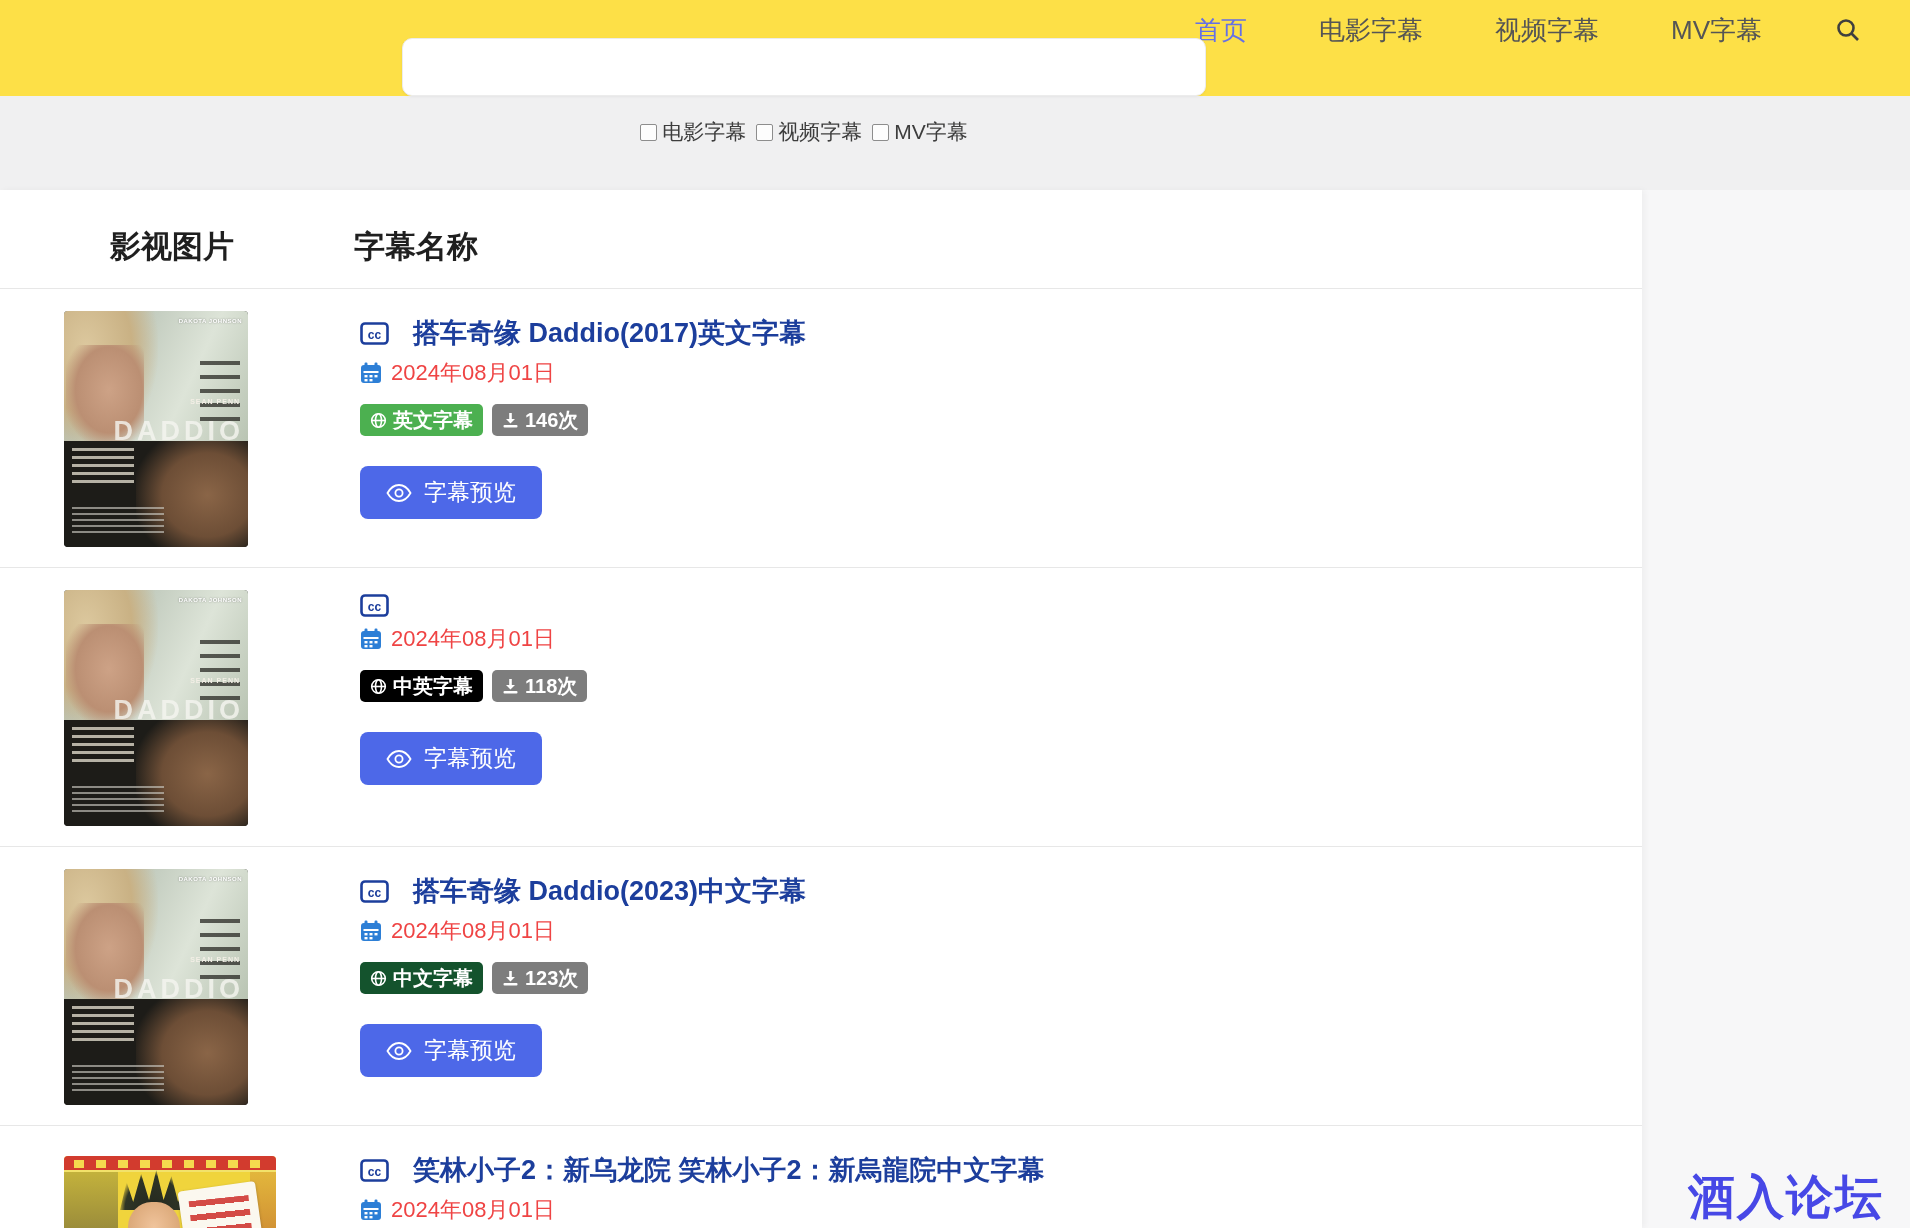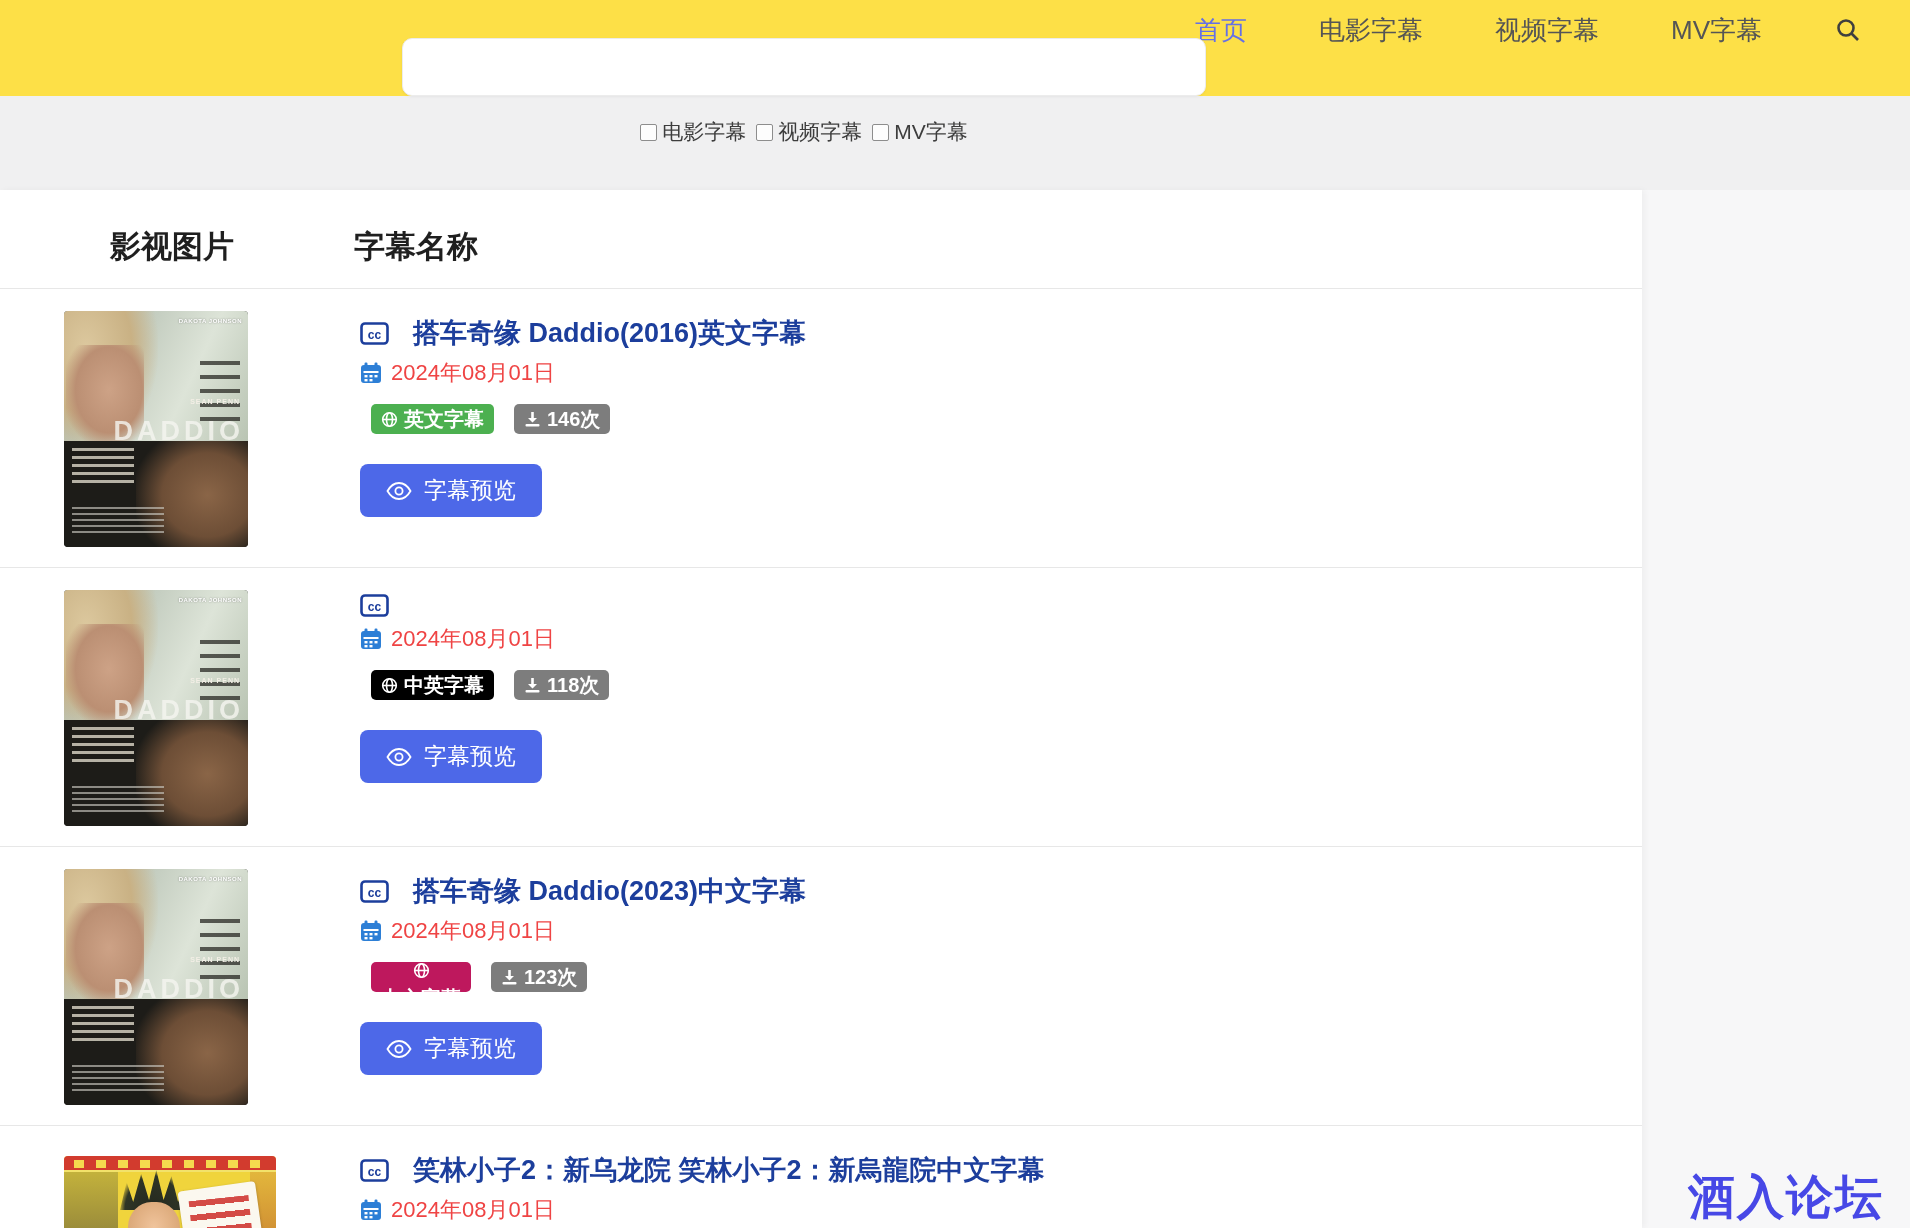--- a/index.html
+++ b/index.html
@@ -30,24 +30,24 @@
   .thead { position:relative; height:99px; border-bottom:1px solid #e7e7e7; }
   .th { position:absolute; top:36px; font-size:31px; font-weight:bold; color:#1f1f1f; }
   .th-img { left:110px; } .th-name { left:354px; }
   .row { position:relative; height:279px; border-bottom:1px solid #e7e7e7; }
   .row.partial { height:400px; border-bottom:none; }
   .details { position:absolute; left:360px; top:0; width:1100px; }
   .title { margin-top:26px; display:flex; align-items:center; gap:24px; font-size:27px; font-weight:bold;
     color:#1c3e9c; cursor:pointer; white-space:nowrap; }
   .dateline { margin-top:7px; display:flex; align-items:center; gap:9px; font-size:22px; color:#ef4444; }
   .badges { margin-top:16px; display:flex; align-items:center; gap:9px; }
-  .badge { display:inline-flex; align-items:center; gap:6px; height:30px; padding:0 10px; border-radius:5px;
-    color:#fff; font-weight:bold; font-size:20px;margin-left:11px; }
+  .badge { display:inline-flex; align-items:center; gap:6px; height:30px; padding:16px 10px; border-radius:5px;
+    color:#fff; font-weight:bold; font-size:20px; }
   .badge.green { background:#4cb050; } .badge.teal { background:#000000; }
-  .badge.red { background:#be185d;flex-direction:column; } .badge.gray { background:#7d7d7d; }
+  .badge.red { background:#14532d; } .badge.gray { background:#7d7d7d; }
   .preview-btn { margin-top:30px; width:182px; height:53px; background:#4d68e8; border:none; border-radius:8px;
     color:#fff; font-size:23px; font-family:inherit; display:flex; align-items:center; justify-content:center;
     gap:12px; cursor:pointer; }
   
   .poster { position:absolute; left:64px; top:22px; width:184px; height:236px; border-radius:4px;
     overflow:hidden; cursor:pointer; background:#222; }
   .pd-top { position:absolute; inset:0; height:55%;
     background:linear-gradient(115deg,#aab3a4 0%,#c6cfc2 40%,#dde4d8 65%,#b9c4b3 100%); }
   .pd-hair { position:absolute; left:-26px; top:-20px; width:120px; height:160px;
     background:radial-gradient(ellipse at 40% 35%, #dcc89e 0%, #c9b184 45%, rgba(170,160,130,0) 72%); }
@@ -151,21 +151,21 @@
       <div class="pd-man"></div>
       <div class="pd-quote"></div>
       <div class="pd-botlines"></div>
     </div>
     <div class="details">
       <div class="title">
         <svg width="29" height="23" viewBox="0 0 29 23" fill="none">
           <rect x="1.5" y="1.5" width="26" height="20" rx="3.5" stroke="#1c3e9c" stroke-width="2.6"></rect>
           <text x="14.5" y="16.5" text-anchor="middle" font-size="12" font-weight="bold" fill="#1c3e9c" font-family="Liberation Sans,sans-serif">cc</text>
         </svg>
-        <span>搭车奇缘 Daddio(2016)英文字幕</span>
+        <span>搭车奇缘 Daddio(2017)英文字幕</span>
       </div>
       <div class="dateline">
         <svg width="22" height="22" viewBox="0 0 22 22">
           <rect x="1" y="3" width="20" height="18" rx="3" fill="#2d7fd6"></rect>
           <rect x="4.5" y="0.5" width="3" height="5" rx="1.2" fill="#2d7fd6"></rect>
           <rect x="14.5" y="0.5" width="3" height="5" rx="1.2" fill="#2d7fd6"></rect>
           <rect x="3.5" y="9" width="15" height="2" fill="#fff"></rect>
           <rect x="4.5" y="13" width="3" height="2.4" fill="#fff"></rect>
             <rect x="9.5" y="13" width="3" height="2.4" fill="#fff"></rect>
             <rect x="14.5" y="13" width="3" height="2.4" fill="#fff"></rect>

